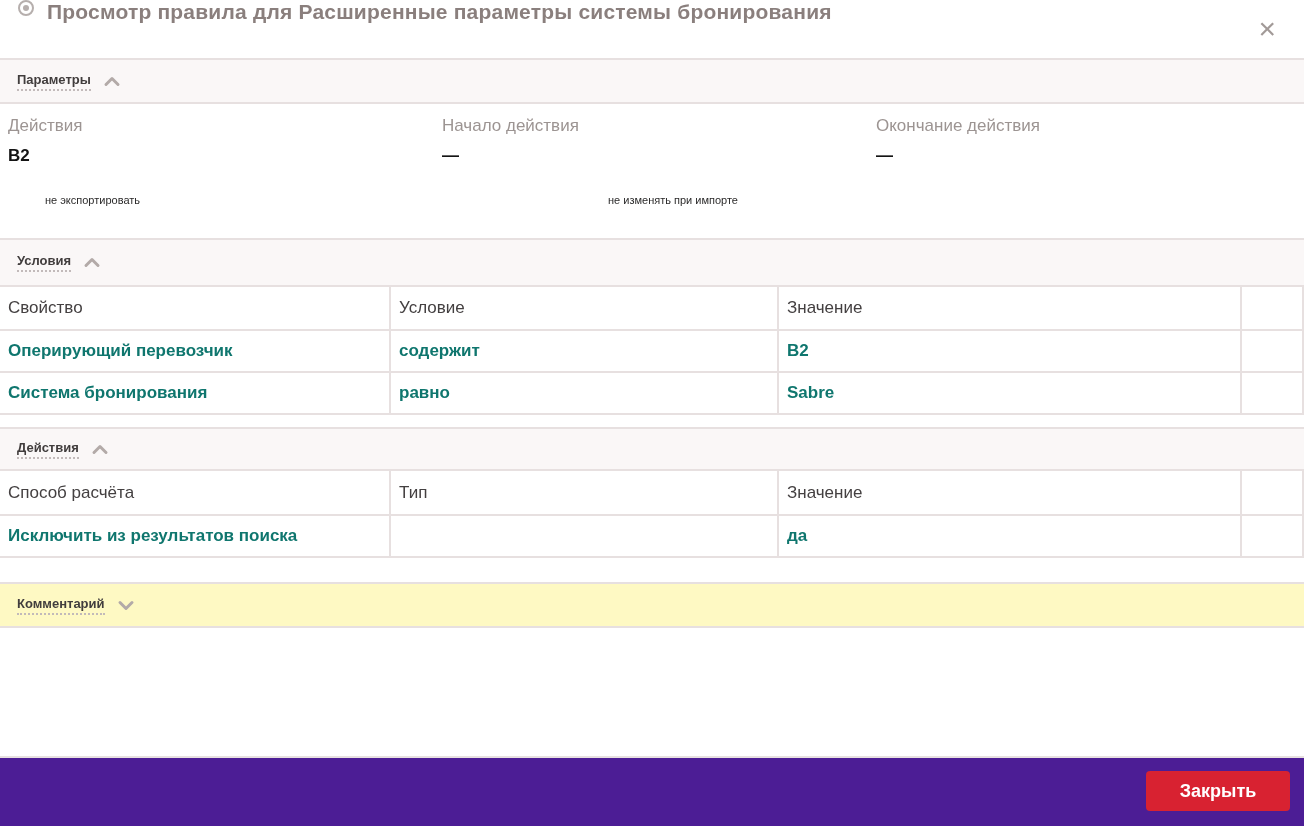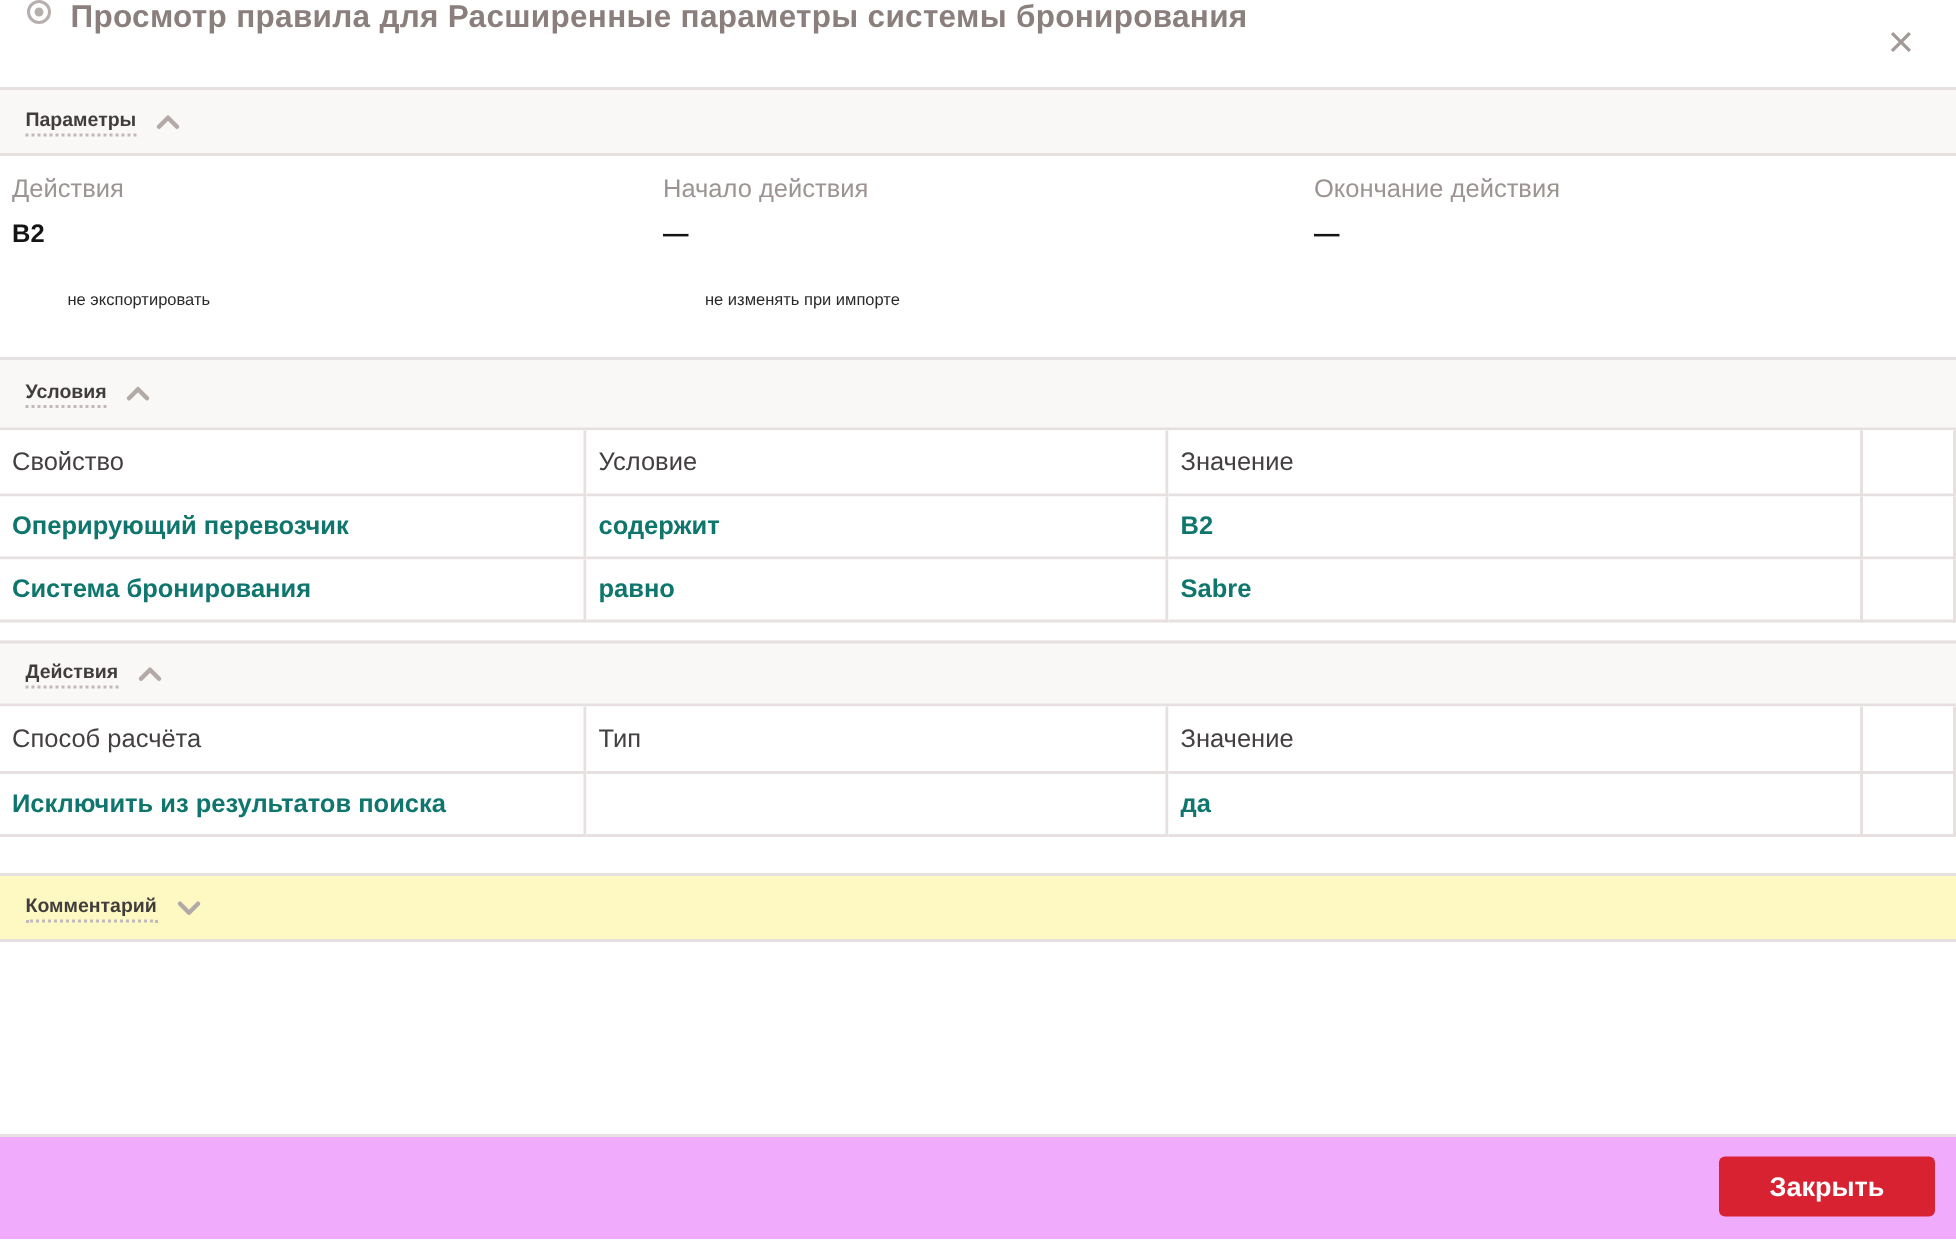--- a/index.html
+++ b/index.html
@@ -34,38 +34,38 @@
 
   
   .params-content { height:134px; background:#fff; padding-top:12px; }
   .params-grid { display:grid; grid-template-columns:434px 434px 436px; padding:0 8px; }
   .field-label { font-size:17px; color:#9c9492; height:30px; }
   .field-value { font-size:17px; font-weight:bold; color:#141414; height:34px; }
   .flags-row { display:grid; grid-template-columns:434px 434px 436px; padding:0 8px;
     margin-top:14px; }
   .flag { font-size:11px; color:#2b2a2a; }
   .flag-1 { margin-left:37px; }
-  .flag-2 { margin-left:28px; }
+  .flag-2 { margin-left:28px;text-align:center; }
 
   
   .rule-table { display:grid; grid-template-columns:391px 388px 463px 62px; background:#fff; }
   .cell { font-size:17px; padding:0 0 0 8px; display:flex; align-items:center;
     border-bottom:2px solid #e7e0e0; background:#fff; }
   .cell.v { border-right:2px solid #e7e0e0; }
   .cell.last { border-right:2px solid #e7e0e0; }
   .th { color:#444041; font-weight:normal; height:44px; }
   .td { color:#0f766e; font-weight:bold; height:42px; }
   .actions-th { height:45px; }
 
   .white-gap-sm { height:12px; background:#fff; }
   .white-gap-md { height:24px; background:#fff; }
   .white-space-lg { height:128px; background:#fff; }
 
   
-  .dlg-footer { height:70px; border-top:2px solid #e7e0e0; background:#f0abfc;
+  .dlg-footer { height:70px; border-top:2px solid #e7e0e0; background:#4c1d95;
     display:flex; justify-content:flex-end; align-items:flex-start; padding:13px 14px 0 0; }
   .close-action-btn { width:144px; height:40px; background:#d82231; color:#ffffff;
     font-size:18px; font-weight:bold; border:none; border-radius:4px; cursor:pointer;
     font-family:"Liberation Sans",sans-serif; }
 </style>
 </head>
 <body>
 
 <div class="dialog">
 

